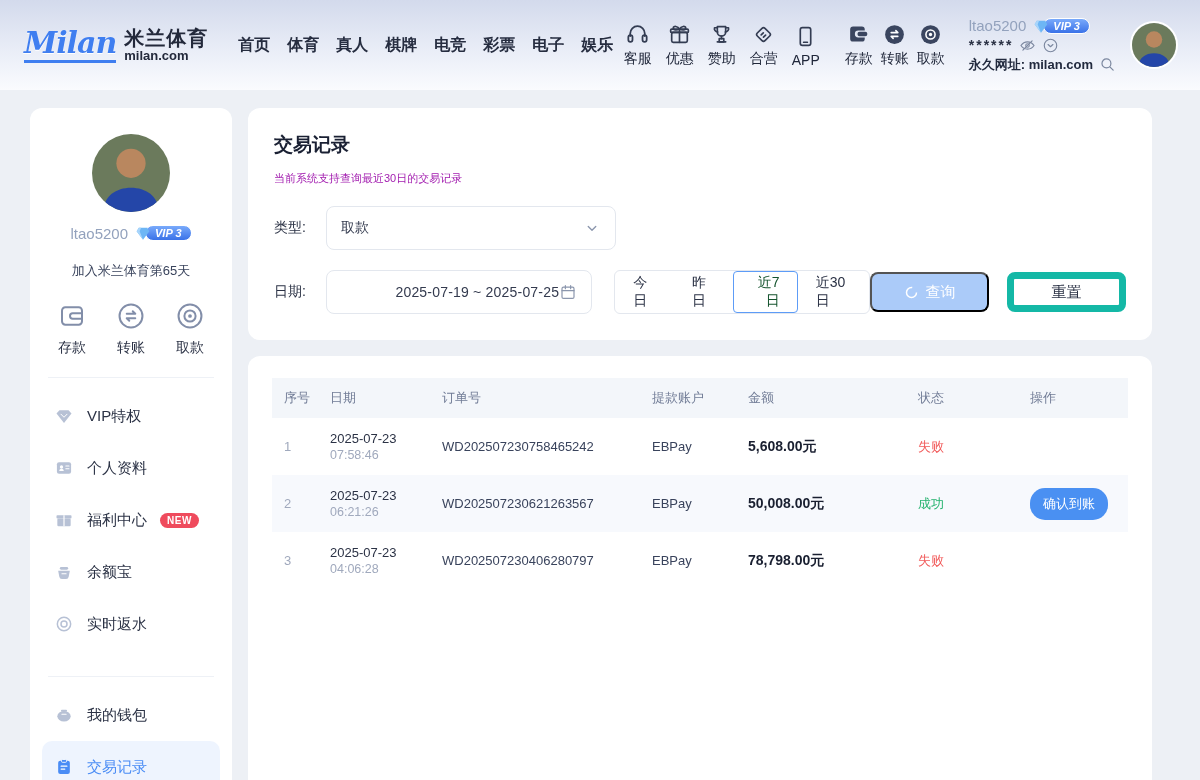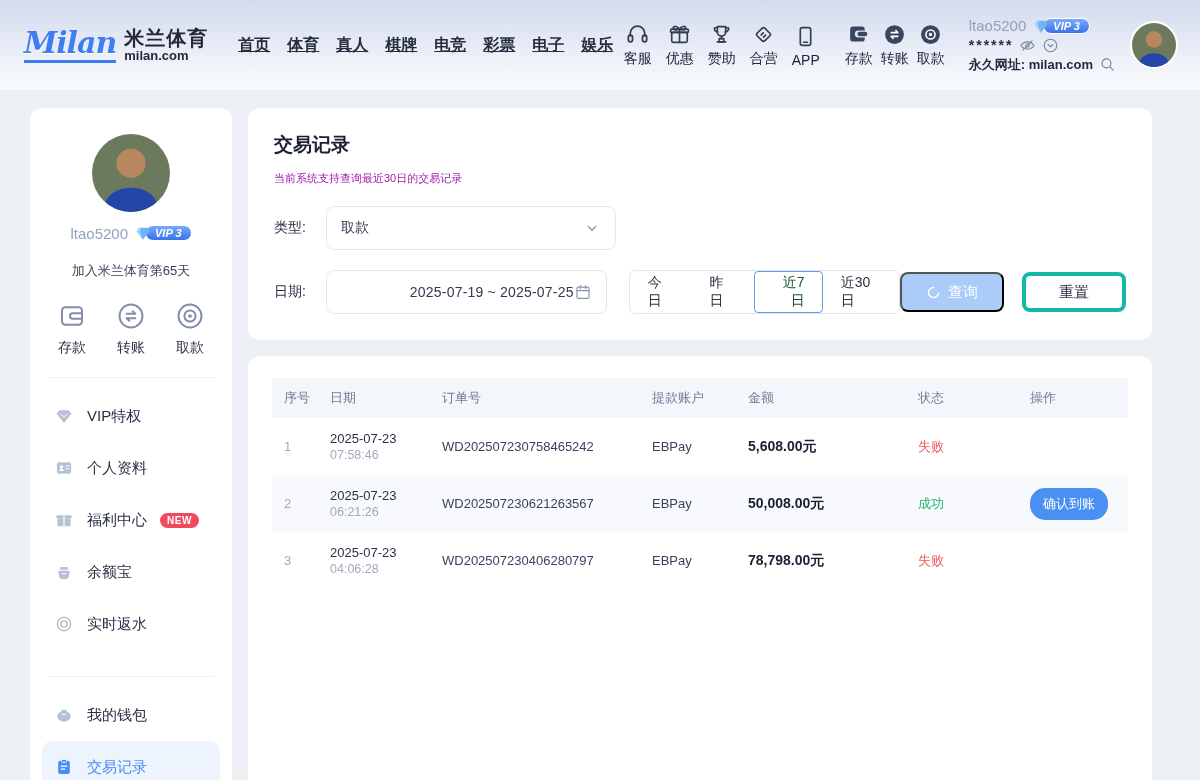--- a/index.html
+++ b/index.html
@@ -10,21 +10,21 @@
   .topbar { height:90px; display:flex; align-items:center; padding:0 22px 0 24px;
             background:linear-gradient(180deg,#d3daec 0%,#e9edf7 55%,#fafbfe 100%); }
   .logo { display:flex; align-items:center; gap:8px; margin-right:30px; cursor:pointer; }
   .logo-script { font-family:"DejaVu Serif",serif; font-style:italic; font-weight:bold;
                  font-size:30px; color:#3f7ef0; letter-spacing:-1px;
                  text-shadow:0 1px 0 #fff; border-bottom:3px solid #3f7ef0; line-height:1; padding-bottom:2px;}
   .logo-txt { display:flex; flex-direction:column; line-height:1.05; }
   .logo-cn { font-size:20px; font-weight:bold; color:#23293b; letter-spacing:1px; }
   .logo-domain { font-size:13px; font-weight:bold; color:#23293b; }
   .topnav { display:flex; gap:17px; }
-  .topnav .nav-item { font-size:16px; font-weight:600; color:#262d40; cursor:pointer; white-space:nowrap;text-decoration:underline; }
+  .topnav .nav-item { font-size:16px; font-weight:600; color:#262d40; cursor:pointer; white-space:nowrap; }
   .hdr-groups { margin-left:auto; display:flex; align-items:flex-end; }
   .hdr-item { display:flex; flex-direction:column; align-items:center; gap:3px; cursor:pointer; margin:0 7px; }
   .hdr-item svg { width:25px; height:25px; color:#333c52; }
   .hdr-item .lbl { font-size:14px; color:#20273a; white-space:nowrap; }
   .hdr-wallet { margin-left:14px; display:flex; }
   .hdr-wallet .hdr-item { margin:0 4px; }
   .hdr-wallet svg { color:#3a455f; }
   .user-block { margin-left:20px; display:flex; flex-direction:column; gap:2px; }
   .user-row { display:flex; align-items:center; gap:6px; }
   .user-name { font-size:15px; color:#93a2bd; }
@@ -76,25 +76,25 @@
                display:flex; align-items:center; padding:0 14px; font-size:14px; color:#333a4e; cursor:pointer;
                background:#fff; }
   .select-box .val { flex:1; }
   .select-box svg, .date-box svg { width:18px; height:18px; color:#8b96ad; }
   .date-box .val { flex:1; letter-spacing:.2px;text-align:right; }
   .range-group { display:flex; margin-left:22px; border:1px solid #e3e7ee; border-radius:6px; height:44px; }
   .range-btn { display:flex; align-items:center; padding:0 17px; font-size:14px; color:#2b3245; cursor:pointer;
                border:1px solid transparent; border-radius:4px; }
   .range-btn.active { border-color:#5d9cf7; color:#14532d;text-align:right; }
   .filter-actions { margin-left:auto; display:flex; gap:18px; }
-  .btn { height:40px; width:104px; border-radius:8px; display:flex; align-items:center; justify-content:center;
+  .btn { height:40px; width:119px; border-radius:8px; display:flex; align-items:center; justify-content:center;
          font-size:15px; cursor:pointer; }
   .btn-query { background:#abcbf9; color:#fff; gap:7px; }
   .btn-query svg { width:15px; height:15px; }
-  .btn-reset { background:#fff; border:4px solid #14b8a6; color:#2b3245; }
+  .btn-reset { background:#fff; border:7px solid #14b8a6; color:#2b3245; }
 
   
   .table-card { padding:22px 24px; height:560px; }
   .t-row { display:grid; grid-template-columns:46px 112px 210px 96px 170px 112px 1fr; align-items:center; }
   .t-head { background:#f3f6fa; height:40px; font-size:13px; color:#717c96; }
   .t-cell { padding:0 12px; white-space:nowrap; overflow:hidden; }
   .t-body-row { height:57px; font-size:13px; color:#39435c; }
   .t-body-row.alt { background:#f7f9fd; }
   .cell-index { color:#a0a9bd; }
   .cell-date .d { color:#2b3245; }

